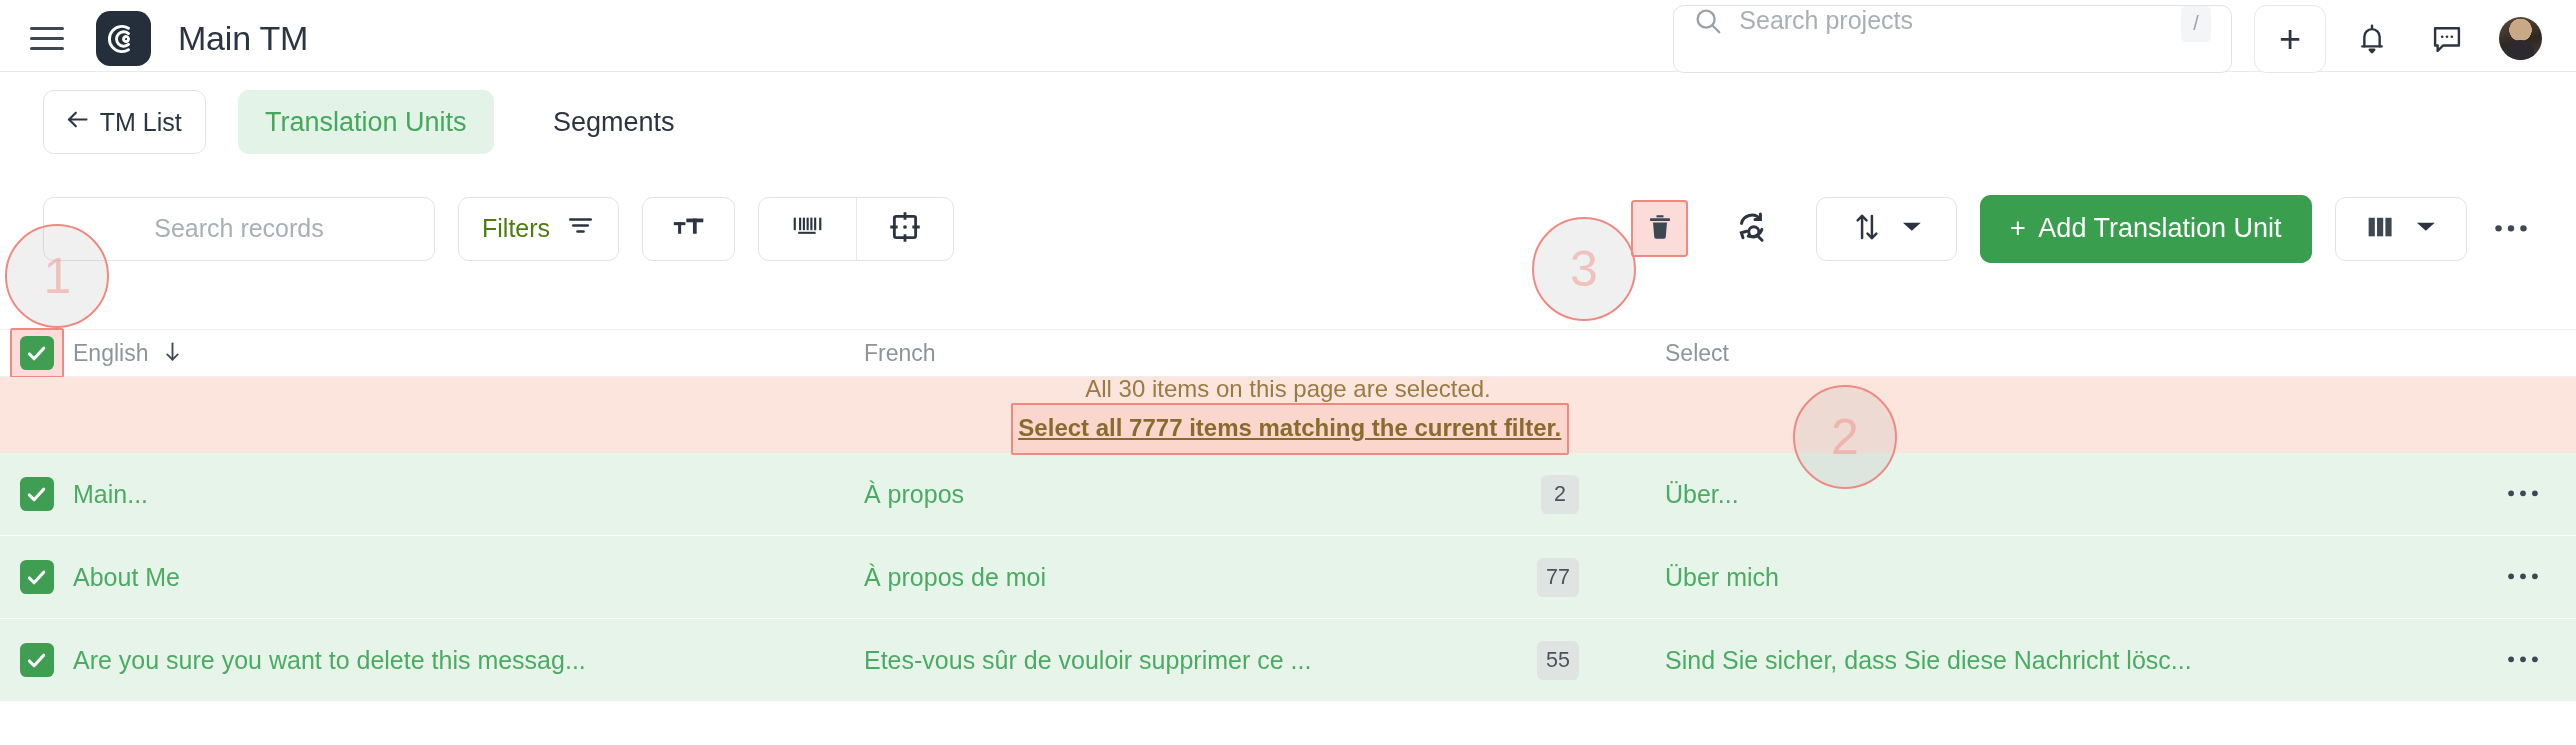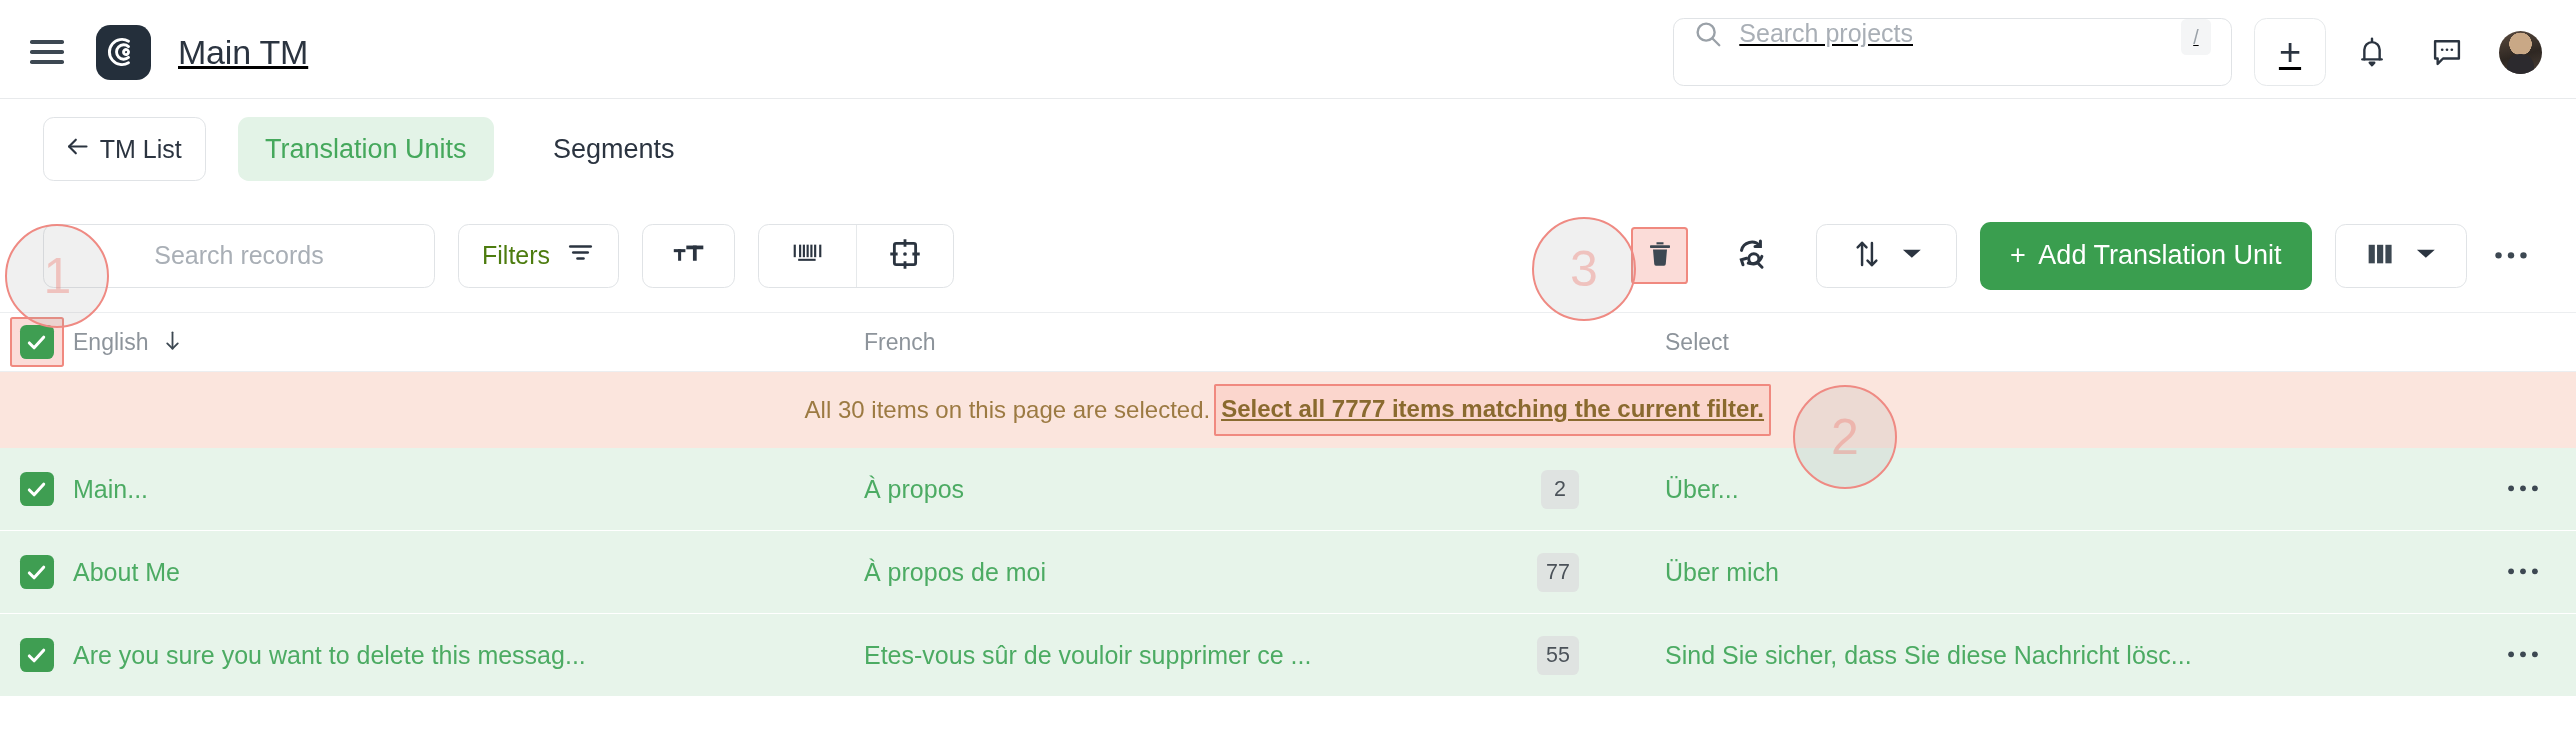--- a/index.html
+++ b/index.html
@@ -7,27 +7,26 @@
     width: 2576px;
     height: 746px;
     background: #ffffff;
     font-family: "Liberation Sans", sans-serif;
     overflow: hidden;
   }
   body { position: relative; }
 
   
   .topbar {
-    height: 99px;
+    height: 72px;
     display: flex;
     align-items: center;
     padding: 6px 34px 0 30px;
     border-bottom: 0.9px solid #e8eaec;
     position: relative;
-    text-decoration: underline;
   }
   .hamburger {
     width: 34px; height: 27px;
     display: flex; flex-direction: column; justify-content: center; gap: 6.3px;
     cursor: pointer; flex: 0 0 auto;
   }
   .hamburger span { display: block; height: 3.6px; background: #3d4852; border-radius: 1.8px; }
   .logo-tile {
     width: 55px; height: 55px; border-radius: 14.3px;
     background: #242f3b; margin-left: 32px;
@@ -142,22 +141,22 @@
     display: flex; align-items: center; justify-content: center; gap: 19.7px; margin-left: 23px;
   }
   .dots-btn {
     width: 63px; height: 63px; display: flex; align-items: center; justify-content: center;
     margin-left: 12.5px;
   }
 
   
   .table { width: 100%; }
   .thead {
-    height: 60px; display: flex; align-items: center;
-    border-top: 0.9px solid #eceef0; border-bottom: 0.9px solid #eceef0;
+    height: 48px; display: flex; align-items: center;
+    border-top: 0.9px solid #eceef0; border-bottom: 0.9px solid #eceef0; margin-top: 44px;
   }
   .col-check { width: 73px; flex: 0 0 auto; display: flex; align-items: center; justify-content: center; }
   .col-en { width: 791px; flex: 0 0 auto; display: flex; align-items: center; gap: 12.5px; }
   .col-fr { width: 801px; flex: 0 0 auto; display: flex; align-items: center; }
   .col-de { flex: 1 1 auto; display: flex; align-items: center; }
   .col-act { width: 107px; flex: 0 0 auto; display: flex; align-items: center; justify-content: center; }
   .thead .hdr { font-size: 23px; color: #8d949b; }
 
   .chk {
     width: 34px; height: 34px; border-radius: 6.3px; background: #3f9e52;
@@ -168,21 +167,21 @@
     width: 54px; height: 50px; border: 2.7px solid #f0897f; background: #fbdcd8;
     display: flex; align-items: center; justify-content: center; border-radius: 2.7px;
   }
 
   .banner-row {
     height: 76px; background: #fbe5dd; display: flex; align-items: center;
     position: relative;
   }
   .banner-inner {
     width: 100%; display: flex; align-items: center; justify-content: center;
-    font-size: 24px; color: #9c7a42;
+    font-size: 24px; color: #9c7a42; flex-direction: column;
   }
   .banner-link-box {
     border: 2.7px solid #f0897f; background: #fbd6cd; padding: 9px 5.4px 10.7px 5.4px;
     margin-left: 3.6px; border-radius: 1.8px; text-decoration: underline;
   }
   .banner-link {
     font-size: 24px; color: #8a6a2f; font-weight: bold; text-decoration: underline;
     white-space: nowrap;
   }
 

